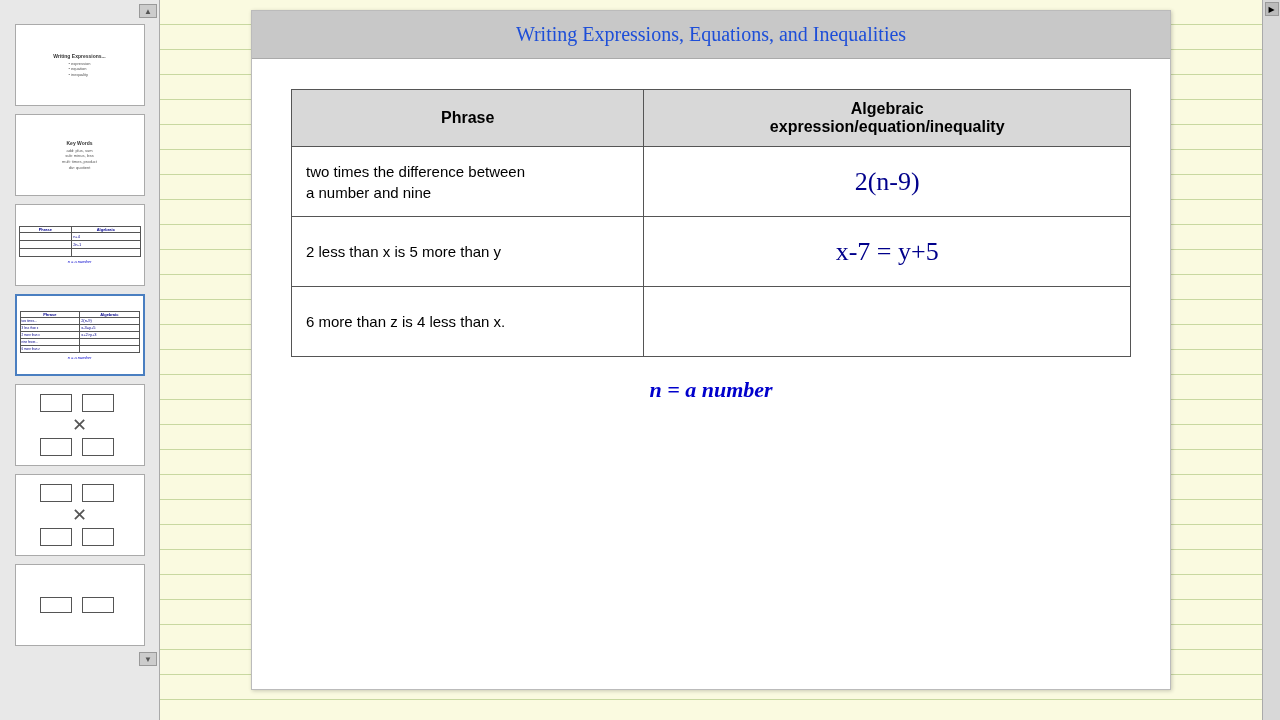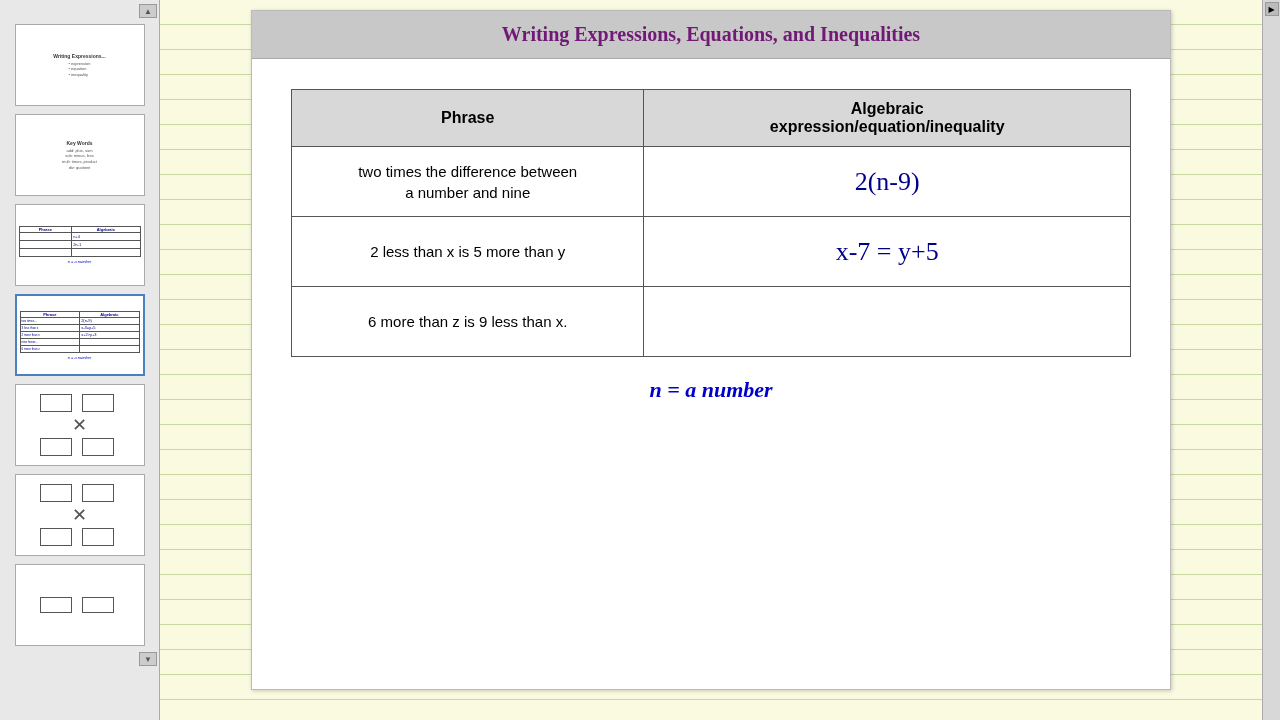--- a/index.html
+++ b/index.html
@@ -128,22 +128,22 @@
     }
 
     .slide-header {
       background: #c8c8c8;
       border-bottom: 1px solid #aaa;
       padding: 12px 20px;
       text-align: center;
     }
     .slide-header h1 {
       font-size: 20px;
-      font-weight: bold;
-      color: #701a75;
+      font-weight: normal;
+      color: #1d4ed8;
       font-family: 'Times New Roman', serif;
     }
 
     .slide-body {
       padding: 20px 40px 20px 40px;
       flex: 1;
       display: flex;
       flex-direction: column;
       align-items: center;
     }
@@ -169,21 +169,21 @@
     }
     .main-table thead th.col-phrase {
       width: 42%;
     }
     .main-table thead th.col-algebraic {
       width: 58%;
     }
     .main-table tbody td.phrase-cell {
       font-size: 15px;
       color: #000;
-      text-align: center;
+      text-align: left;
       line-height: 1.4;
     }
     .main-table tbody td.algebra-cell {
       font-size: 26px;
       color: #00008b;
       font-family: 'Comic Sans MS', 'Chalkboard SE', cursive;
       text-align: center;
       height: 70px;
       position: relative;
     }
@@ -393,21 +393,21 @@
             </td>
             <td class="algebra-cell">
               x-7 = y+5
             </td>
           </tr>
 
 
 
           <tr>
             <td class="phrase-cell">
-              6 more than z is 9 less than x.
+              6 more than z is 4 less than x.
             </td>
             <td class="algebra-cell">
             </td>
           </tr>
         </tbody>
       </table>
 
       <div class="legend">n = a number</div>
     </div>
 

